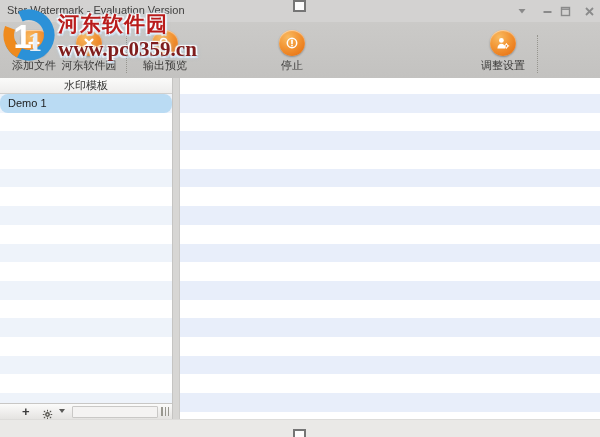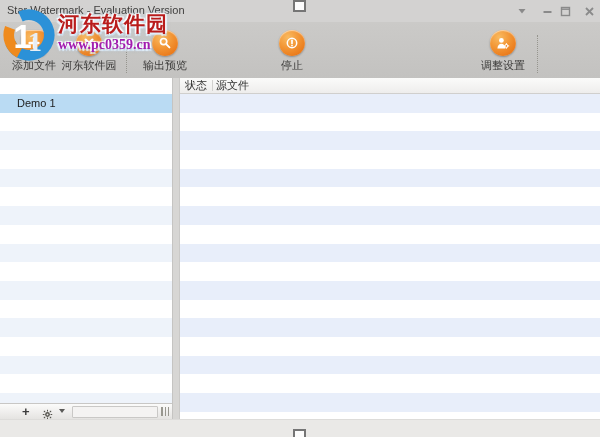--- a/index.html
+++ b/index.html
@@ -29,21 +29,21 @@
   .tb-sep{position:absolute;top:13px;height:38px;width:0;border-left:1px dotted #96958e;}
   
   .left-panel{position:absolute;top:78px;left:0;width:172px;bottom:17px;background:#fff;}
   .panel-header{height:15px;background:linear-gradient(#fbfbfa,#eeedec);
     border-bottom:1px solid #d0cfcd;font-size:11px;color:#323231;
     display:flex;align-items:center;}
   .left-panel .panel-header{justify-content:center;}
   .template-list{position:absolute;top:16px;left:0;right:0;bottom:16px;
     background:repeating-linear-gradient(to bottom,#eef3fa 0 18.7px,#ffffff 18.7px 37.4px);}
   .template-item{position:absolute;top:0;left:0;right:0;height:19px;background:#badbf3;
-    font-size:11px;color:#1c1c1c;line-height:19px;padding-left:17px;box-sizing:border-box;}
+    font-size:11px;color:#1c1c1c;line-height:19px;padding-left:8px;box-sizing:border-box;border-radius:8px;}
   .left-toolbar{position:absolute;left:0;right:0;bottom:0;height:16px;
     background:linear-gradient(#fbfbfa,#e3e2e0);border-top:1px solid #c8c7c5;}
   .lt-plus{position:absolute;left:22px;top:0px;font-size:13px;font-weight:bold;color:#3c3c3c;line-height:15px;}
   .lt-gear{position:absolute;left:42px;top:2px;}
   .lt-arrow{position:absolute;left:59px;top:5px;width:0;height:0;
     border-left:3.5px solid transparent;border-right:3.5px solid transparent;border-top:4px solid #5a5a58;}
   .lt-inset{position:absolute;left:72px;right:14px;top:2px;height:10px;background:#f4f3f2;
     border:1px solid #c9c8c6;border-radius:1px;}
   .lt-grip{position:absolute;right:3px;top:3px;width:8px;height:9px;
     border-left:1.5px solid #98979а;
@@ -63,22 +63,22 @@
   .handle.top{left:293px;top:0px;}
   .handle.bottom{left:293px;top:429px;}
   
   .wm{position:absolute;left:2px;top:6px;width:190px;height:62px;z-index:30;pointer-events:none;}
   .wm-logo{position:absolute;left:0;top:2px;}
   .wm-name{position:absolute;left:56px;top:4px;font-size:21px;font-weight:bold;letter-spacing:1px;
     color:#b91c1c;white-space:nowrap;
     text-shadow:-1.5px -1.5px 1px rgba(255,255,255,.95), 1.5px -1.5px 1px rgba(255,255,255,.9),
                 -1.5px 1.5px 1px rgba(230,242,252,.9), 1.5px 1.5px 1px rgba(210,230,248,.9),
                 0 0 5px rgba(150,200,240,.7);}
-  .wm-url{position:absolute;left:56px;top:31px;font-size:14px;font-weight:bold;
-    font-family:"Liberation Serif","DejaVu Serif",serif;color:#a21caf;white-space:nowrap;
+  .wm-url{position:absolute;left:56px;top:31px;font-size:21px;font-weight:bold;
+    font-family:"Liberation Serif","DejaVu Serif",serif;color:#7f1d1d;white-space:nowrap;
     text-shadow:-1.5px -1.5px 1px rgba(255,255,255,.95), 1.5px -1.5px 1px rgba(255,255,255,.9),
                 -1.5px 1.5px 1px rgba(230,242,252,.9), 1.5px 1.5px 1px rgba(210,230,248,.9),
                 0 0 5px rgba(150,200,240,.7);}
 </style>
 </head>
 <body>
 
 <div class="titlebar">
   <span class="title">Star Watermark - Evaluation Version</span>
   <div class="win-controls">
@@ -169,20 +169,23 @@
         </svg>
     </span>
     <span class="tb-label">调整设置</span>
   </div>
 
   <div class="tb-sep" style="left:537px;"></div>
 
 </div>
 
 <div class="left-panel">
+  <div class="panel-header">
+    <span>水印模板</span>
+  </div>
   <div class="template-list">
     <div class="template-item">
       <span>Demo 1</span>
     </div>
   </div>
   <div class="left-toolbar">
     <span class="lt-plus">+</span>
     <span class="lt-gear">
       <svg width="11" height="11" viewBox="0 0 11 11">
           <g fill="#56554f">
@@ -201,25 +204,20 @@
     </span>
     <span class="lt-arrow"></span>
     <span class="lt-inset"></span>
     <span class="lt-grip"></span>
   </div>
 </div>
 
 <div class="splitter"></div>
 
 <div class="right-panel">
-  <div class="panel-header">
-    <span class="col-status">状态</span>
-    <span class="col-div"></span>
-    <span>源文件</span>
-  </div>
   <div class="file-list"></div>
 </div>
 
 <div class="statusbar"></div>
 
 <div class="handle top"></div>
 <div class="handle bottom"></div>
 
 <div class="wm">
   <span class="wm-logo">

